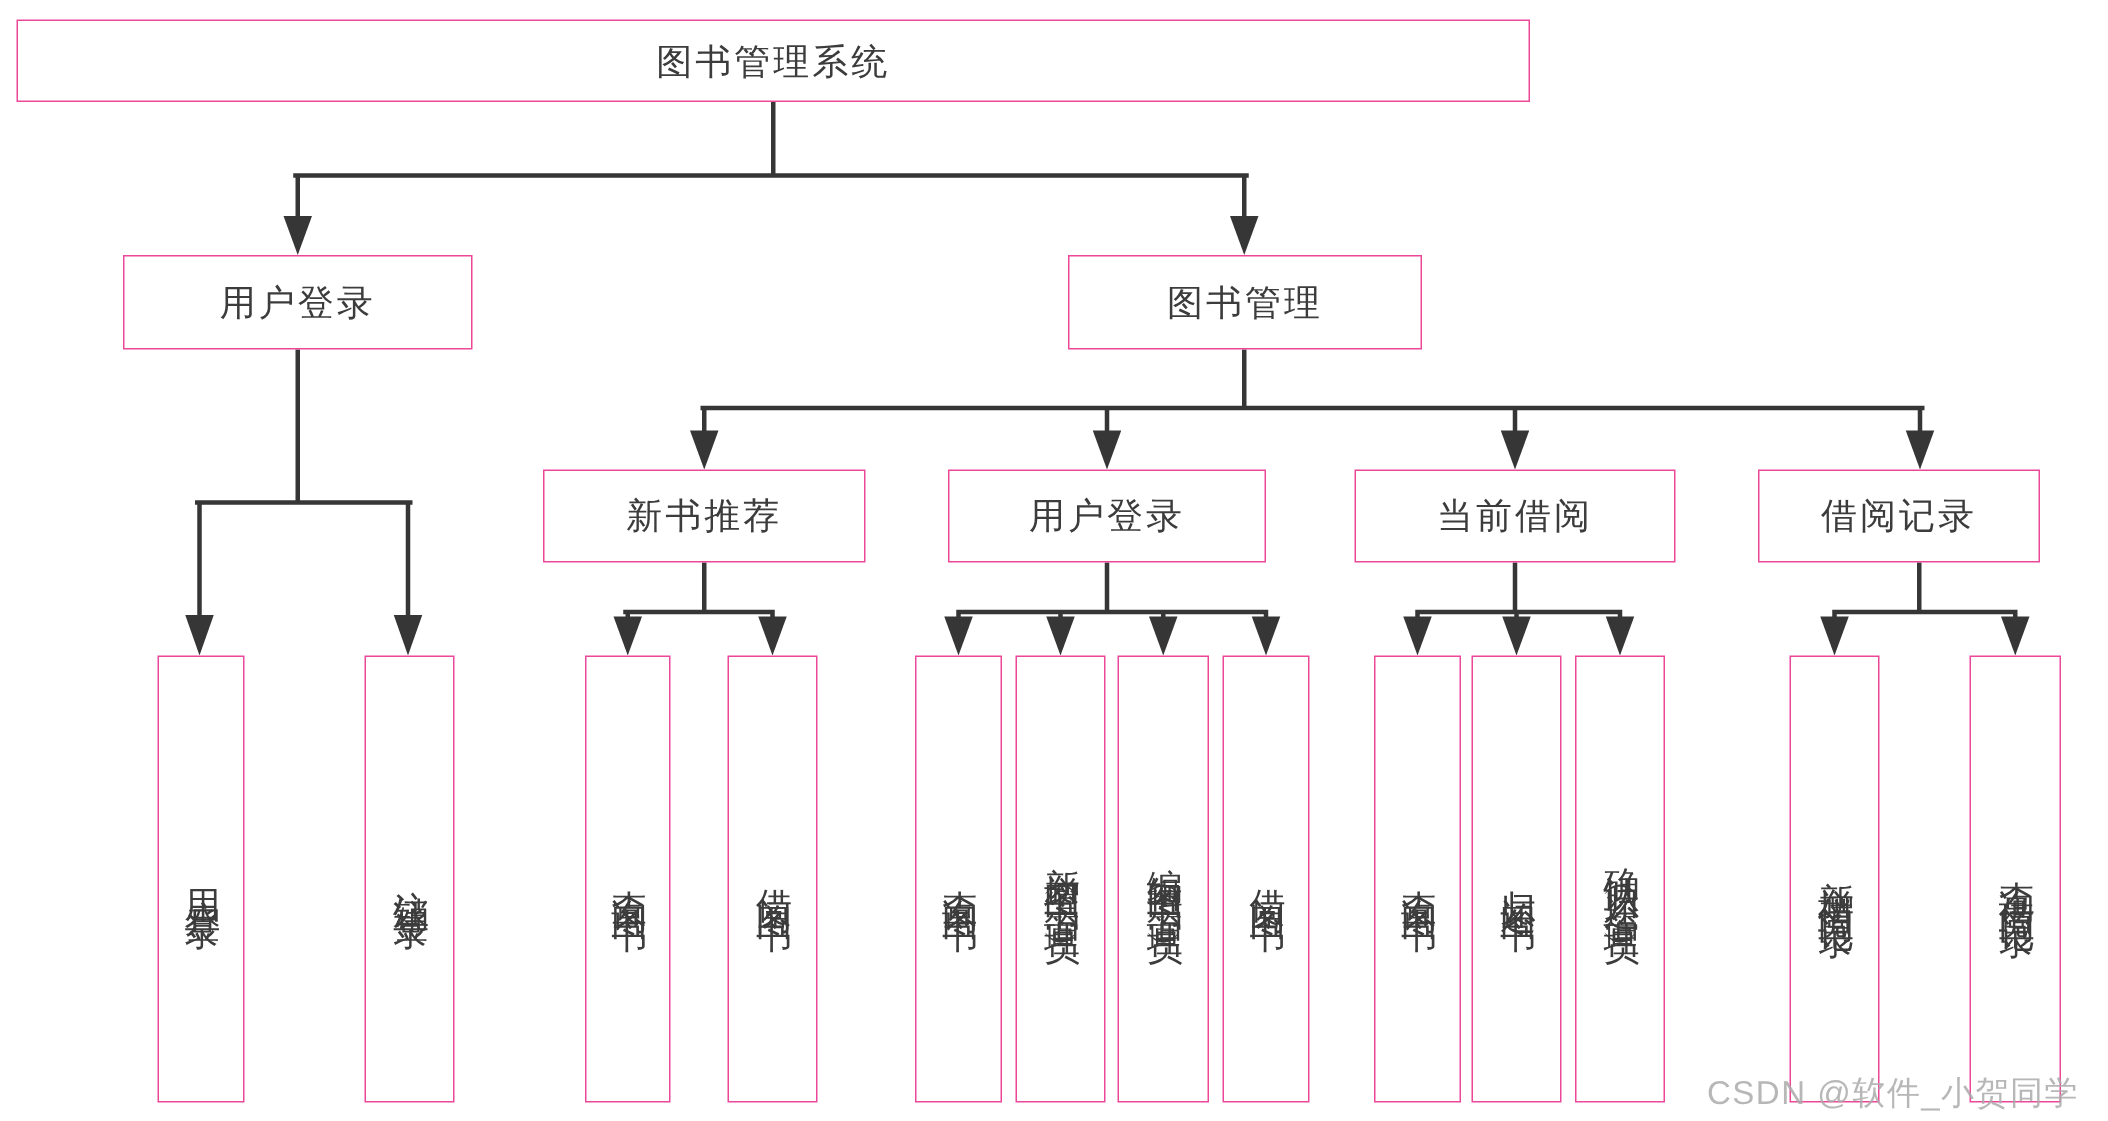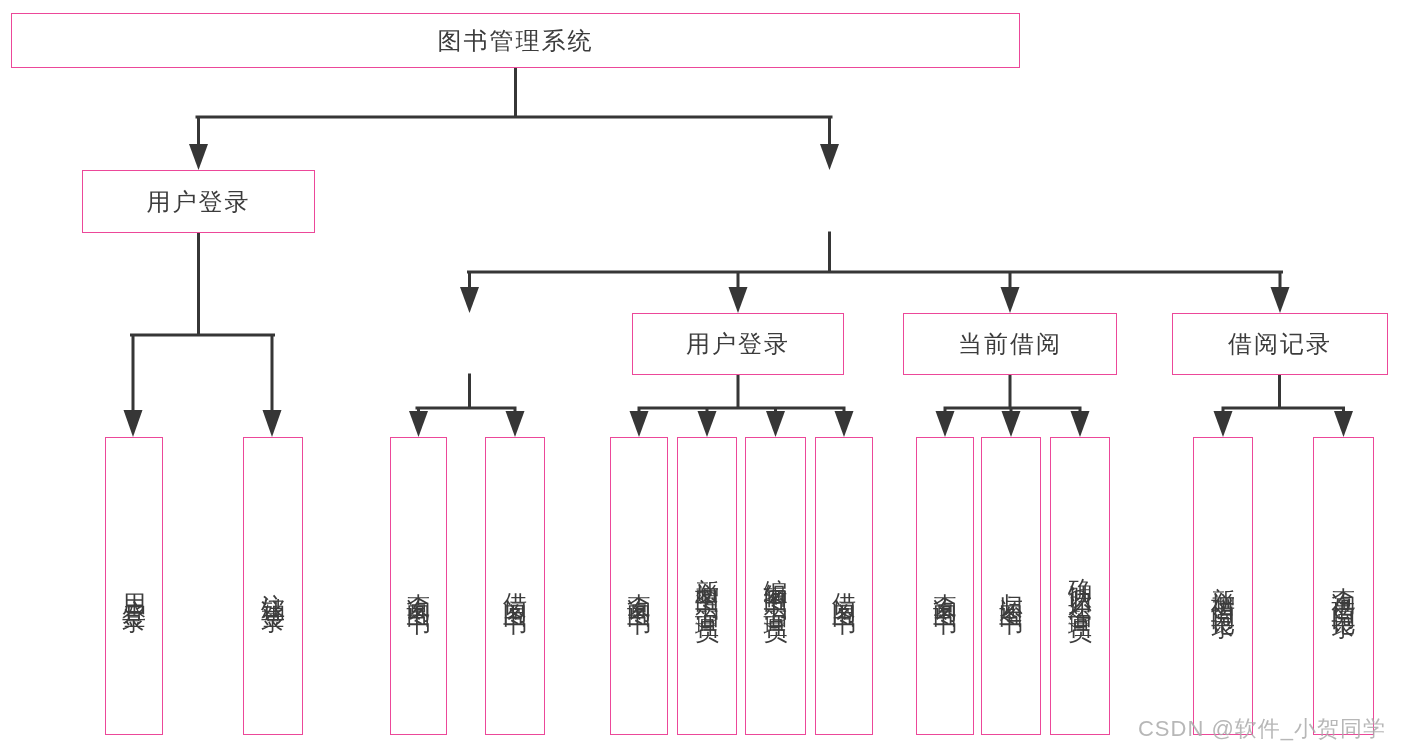--- a/index.html
+++ b/index.html
@@ -108,28 +108,34 @@
     </g>
   </svg>
 
   <div class="node h" style="left:11px; top:13px; width:1009px; height:55px;">
     <span class="lbl">图书管理系统</span>
   </div>
 
   <div class="node h" style="left:82px; top:170px; width:233px; height:63px;">
     <span class="lbl">用户登录</span>
   </div>
+  <div class="node h" style="left:712px; top:170px; width:236px; height:63px;">
+    <span class="lbl">图书管理</span>
+  </div>
 
+  <div class="node h" style="left:362px; top:313px; width:215px; height:62px;">
+    <span class="lbl">新书推荐</span>
+  </div>
   <div class="node h" style="left:632px; top:313px; width:212px; height:62px;">
     <span class="lbl">用户登录</span>
   </div>
   <div class="node h" style="left:903px; top:313px; width:214px; height:62px;">
     <span class="lbl">当前借阅</span>
   </div>
-  <div class="node h" style="left:1172px; top:313px; width:216px; height:62px;">
+  <div class="node h" style="left:1172px; top:313px; width:188px; height:62px;">
     <span class="lbl">借阅记录</span>
   </div>
 
   <div class="node v" style="left:105px; top:437px; width:58px; height:298px;">
     <span class="lbl">用户登录</span>
   </div>
   <div class="node v" style="left:243px; top:437px; width:60px; height:298px;">
     <span class="lbl">注销登录</span>
   </div>
 

